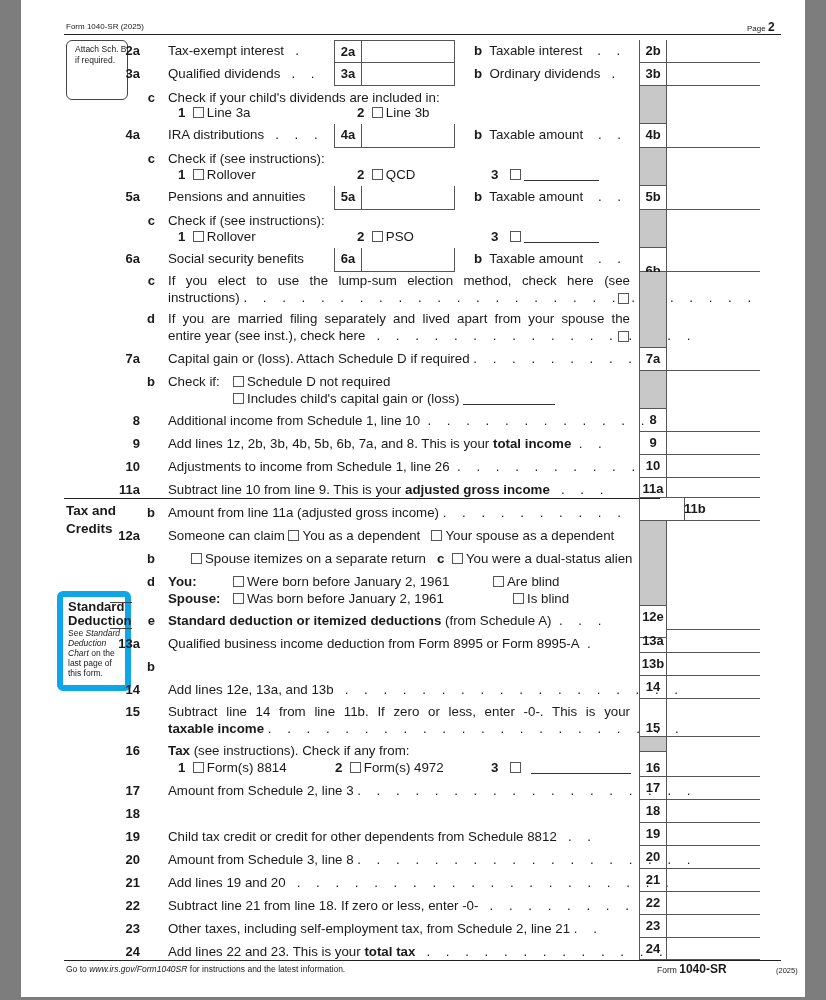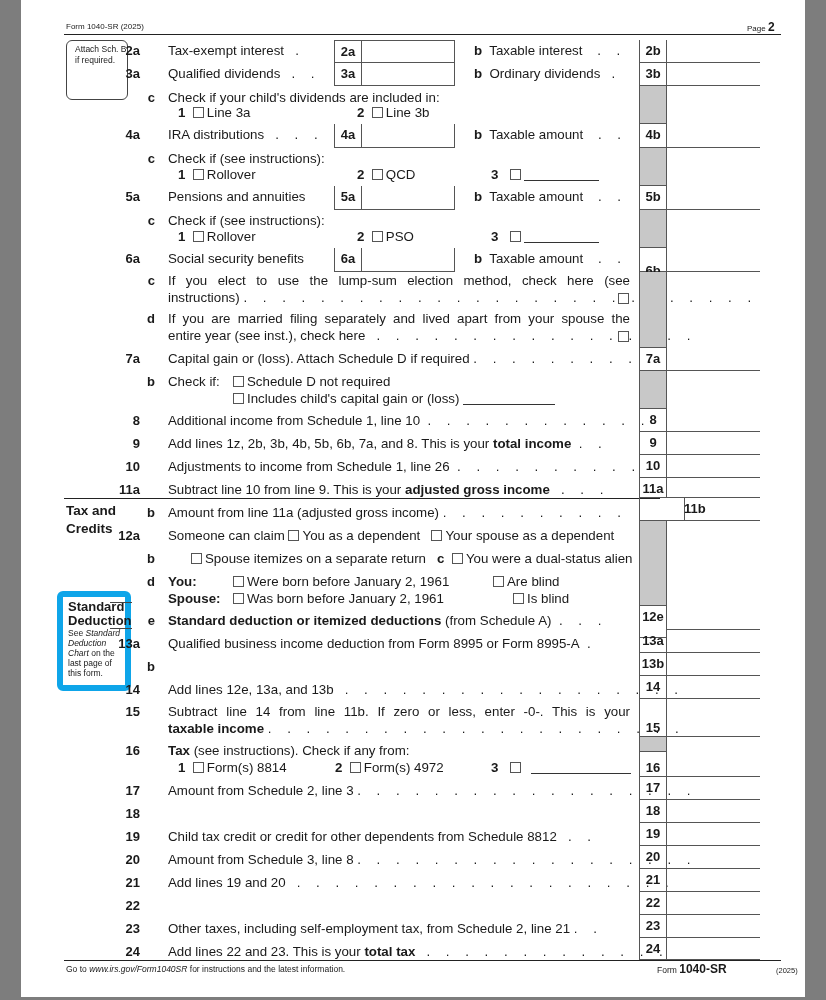--- a/index.html
+++ b/index.html
@@ -180,20 +180,21 @@
   <div class="abs ln" style="left:85px;top:829px;">19</div>
   <div class="abs tx" style="left:147px;top:829px;"><span>Child tax credit or credit for other dependents from Schedule 8812</span>&nbsp;&nbsp; <span class="dots">. .</span></div>
 
   <div class="abs ln" style="left:85px;top:852px;">20</div>
   <div class="abs tx" style="left:147px;top:852px;"><span>Amount from Schedule 3, line 8</span> <span class="dots">. . . . . . . . . . . . . . . . . .</span></div>
 
   <div class="abs ln" style="left:85px;top:875px;">21</div>
   <div class="abs tx" style="left:147px;top:875px;"><span>Add lines 19 and 20</span>&nbsp;&nbsp; <span class="dots">. . . . . . . . . . . . . . . . . . . .</span></div>
 
   <div class="abs ln" style="left:85px;top:898px;">22</div>
+  <div class="abs tx" style="left:147px;top:898px;"><span>Subtract line 21 from line 18. If zero or less, enter -0-</span>&nbsp;&nbsp; <span class="dots">. . . . . . . .</span></div>
 
   <div class="abs ln" style="left:85px;top:921px;">23</div>
   <div class="abs tx" style="left:147px;top:921px;"><span>Other taxes, including self-employment tax, from Schedule 2, line 21</span> <span class="dots">. .</span></div>
 
   <div class="abs ln" style="left:85px;top:944px;">24</div>
   <div class="abs tx" style="left:147px;top:944px;"><span>Add lines 22 and 23. This is your </span><b>total tax</b>&nbsp;&nbsp; <span class="dots">. . . . . . . . . . . . .</span></div>
 
   <div class="abs botline"></div>
   <div class="abs foot-left"><span>Go to </span><i>www.irs.gov/Form1040SR</i><span> for instructions and the latest information.</span></div>
   <div class="abs foot-right"><span>Form</span> <b>1040-SR</b> <span class="y">(2025)</span></div>

